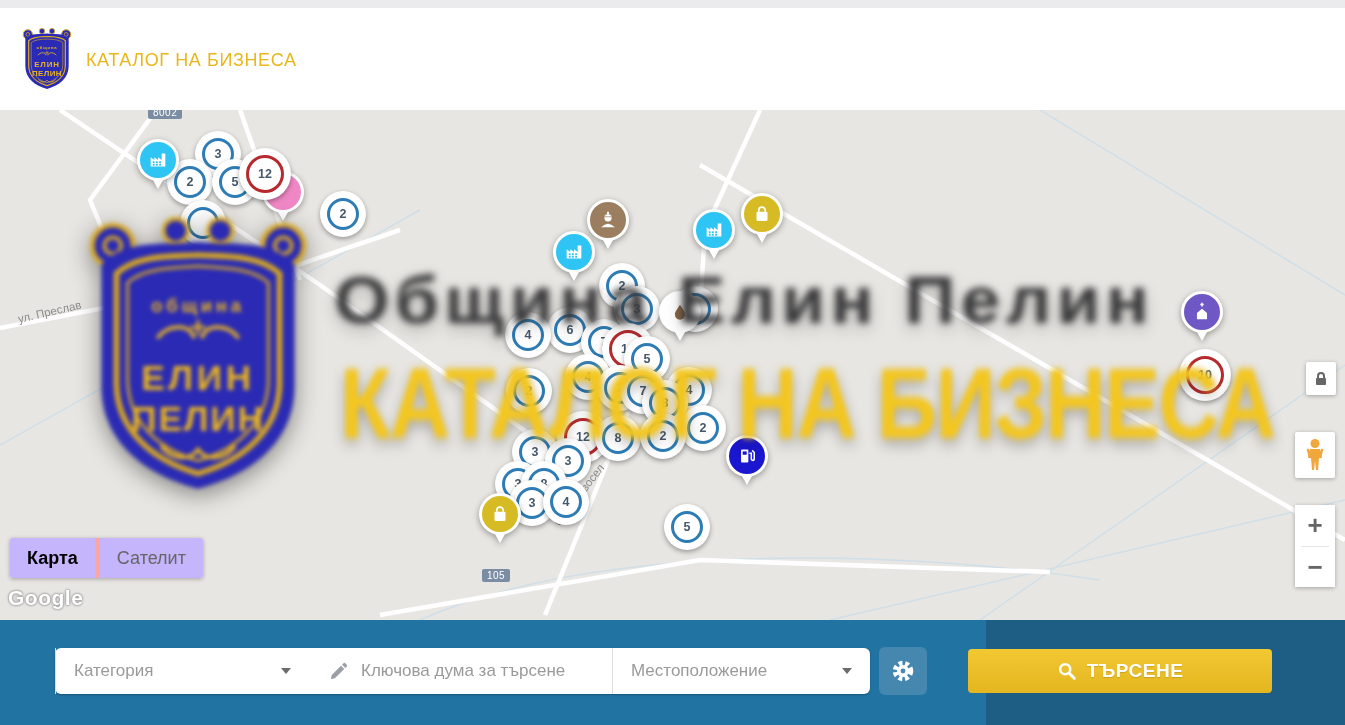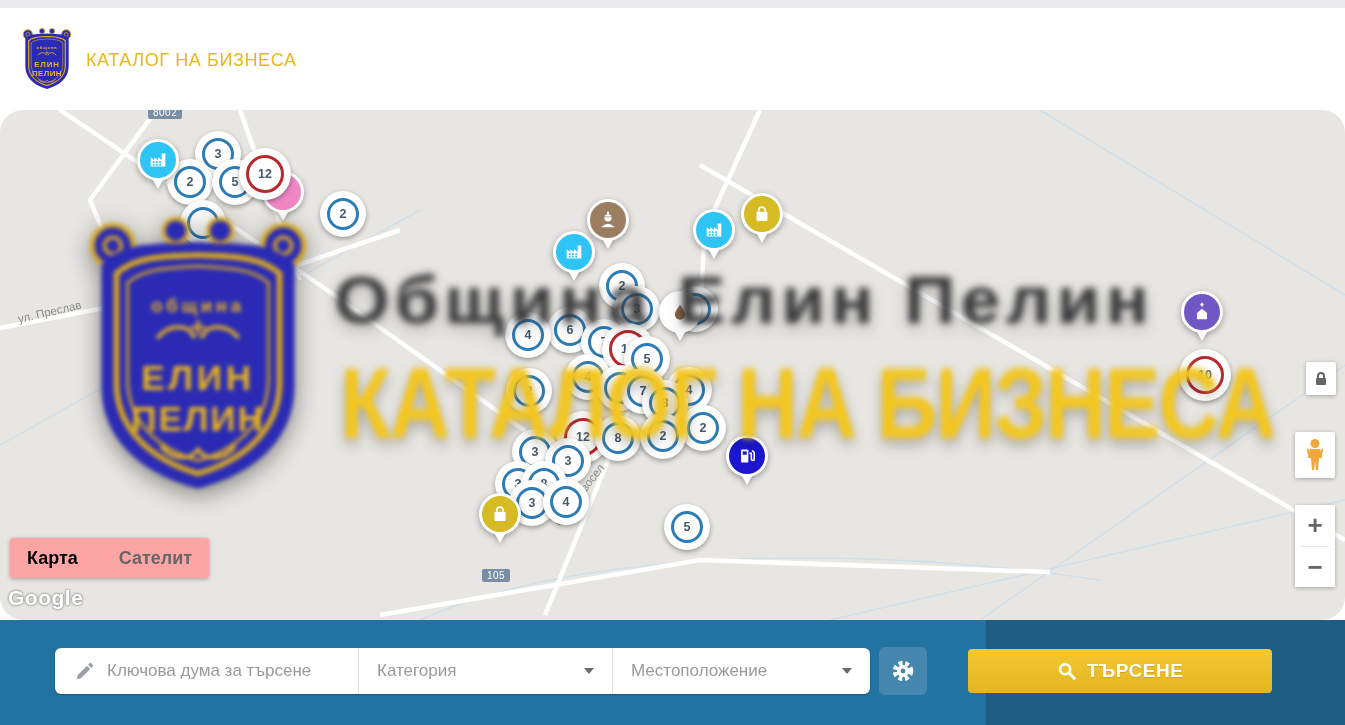--- a/index.html
+++ b/index.html
@@ -12,21 +12,21 @@
     justify-content:space-between; padding:0 24px 0 22px; position:relative; }
   .brand { display:flex; align-items:center; gap:14px; cursor:pointer; }
   .brand svg.logo-sm { width:50px; height:64px; }
   .brand-title { font-size:20px; font-weight:bold; color:#47474a; letter-spacing:.2px; }
   .brand-subtitle { font-size:18px; font-weight:normal; color:#e9b71b; letter-spacing:.6px; margin-top:2px; }
   nav { display:flex; gap:34px; align-items:center; }
   nav a { font-size:15px; font-weight:bold; color:#2e2e30; text-decoration:none;
     letter-spacing:-0.2px; cursor:pointer; white-space:nowrap; }
 
   
-  .map { position:relative; width:1345px; height:510px; background:#e8e6e2; overflow:hidden;border-radius:23px; }
+  .map { position:relative; width:1345px; height:510px; background:#e8e6e2; overflow:hidden; }
   .roads { position:absolute; left:0; top:0; z-index:0; }
   .street-label { position:absolute; color:#8b8b8b; font-size:11.5px; z-index:1; white-space:nowrap; }
   .road-badge { position:absolute; background:#7b8da2; color:#fff; font-size:10px;
     padding:1px 5px; border-radius:2px; z-index:1; letter-spacing:.5px; }
 
   
   #markers { position:absolute; inset:0; z-index:2; }
   .cluster { position:absolute; width:46px; height:46px; border-radius:50%;
     background:#fff; box-shadow:0 2px 5px rgba(0,0,0,.35); display:flex;
     align-items:center; justify-content:center; cursor:pointer; }
@@ -51,24 +51,24 @@
   .wm-line1 { position:absolute; left:334px; top:152px; font-size:66px; font-weight:bold;
     color:#39393b; letter-spacing:5px; transform:scaleX(1.08); transform-origin:left;
     filter:blur(3.5px); white-space:nowrap; text-shadow:0 6px 14px rgba(0,0,0,.25); }
   .wm-line2 { position:absolute; left:340px; top:236px; font-size:100px; font-weight:bold;
     color:#f3c61f; letter-spacing:-2px; transform:scaleX(.84); transform-origin:left;
     filter:blur(3px); white-space:nowrap; text-shadow:0 6px 14px rgba(0,0,0,.3); }
 
   
   .maptype { position:absolute; left:10px; top:428px; height:40px; display:flex; z-index:6;
     background:#fff; box-shadow:0 1px 4px rgba(0,0,0,.3); border-radius:2px; overflow:hidden; }
-  .maptype button { border:none; background:#fca5a5; height:40px; padding:8px 17px; font-size:18px;
+  .maptype button { border:none; background:#c4b5fd; height:40px; padding:8px 17px; font-size:18px;
     font-family:inherit; cursor:pointer; }
   .maptype .active { font-weight:bold; color:#000; }
-  .maptype .inactive { color:#666; border-left:7px solid #fca5a5;font-weight:bold; }
+  .maptype .inactive { color:#666; border-left:5px solid #fca5a5; }
   .google-logo { position:absolute; left:8px; top:476px; z-index:6; font-size:21px; font-weight:bold;
     color:#fff; letter-spacing:.5px;
     text-shadow:0 0 2px #9e9e9e, 0 0 2px #9e9e9e, 0 0 3px #9e9e9e; cursor:pointer; }
   .attribution { position:absolute; right:4px; top:487px; z-index:6; display:flex; gap:0;
     background:rgba(245,245,245,.75); font-size:10.5px; color:#3c3c3c; align-items:center; }
   .attribution span, .attribution a { padding:2px 6px; color:#3c3c3c; text-decoration:none; white-space:nowrap; }
   .ctl { position:absolute; background:#fff; box-shadow:0 1px 4px rgba(0,0,0,.3);
     border-radius:2px; z-index:6; display:flex; align-items:center; justify-content:center; cursor:pointer; }
   .ctl-lock { left:1306px; top:252px; width:30px; height:33px; }
   .ctl-pegman { left:1295px; top:322px; width:40px; height:46px; }
@@ -483,30 +483,30 @@
     <button>+</button>
     <div class="zdiv"></div>
     <button>−</button>
   </div>
 </div>
 
 <div class="searchbar">
   <div class="right-panel"></div>
 
   <div class="input-group">
+    <div class="ig-sec ig-select ig-cat">
+      <span class="lbl">Категория</span>
+      <span class="caret"></span>
+    </div>
     <div class="ig-sec ig-keyword">
       <svg width="20" height="20" viewBox="0 0 22 22">
         <path d="M3,15.5 L13.2,5.3 l3.5,3.5 L6.5,19 L2,20 z" fill="#9aa0a6"></path>
         <path d="M14.4,4.1 l1.6,-1.6 a1.4,1.4 0 0 1 2,0 l1.5,1.5 a1.4,1.4 0 0 1 0,2 l-1.6,1.6 z" fill="#9aa0a6"></path>
       </svg>
       <input type="text" placeholder="Ключова дума за търсене" style="">
-    </div>
-    <div class="ig-sec ig-select ig-cat">
-      <span class="lbl">Категория</span>
-      <span class="caret"></span>
     </div>
     <div class="ig-sec ig-select ig-loc">
       <span class="lbl">Местоположение</span>
       <span class="caret"></span>
     </div>
   </div>
 
   <button class="gear-btn">
     <svg width="26" height="26" viewBox="0 0 26 26">
       <circle cx="13" cy="13" r="7.5" fill="none" stroke="#fff" stroke-width="5.5" stroke-dasharray="3.6 2.6"></circle>

